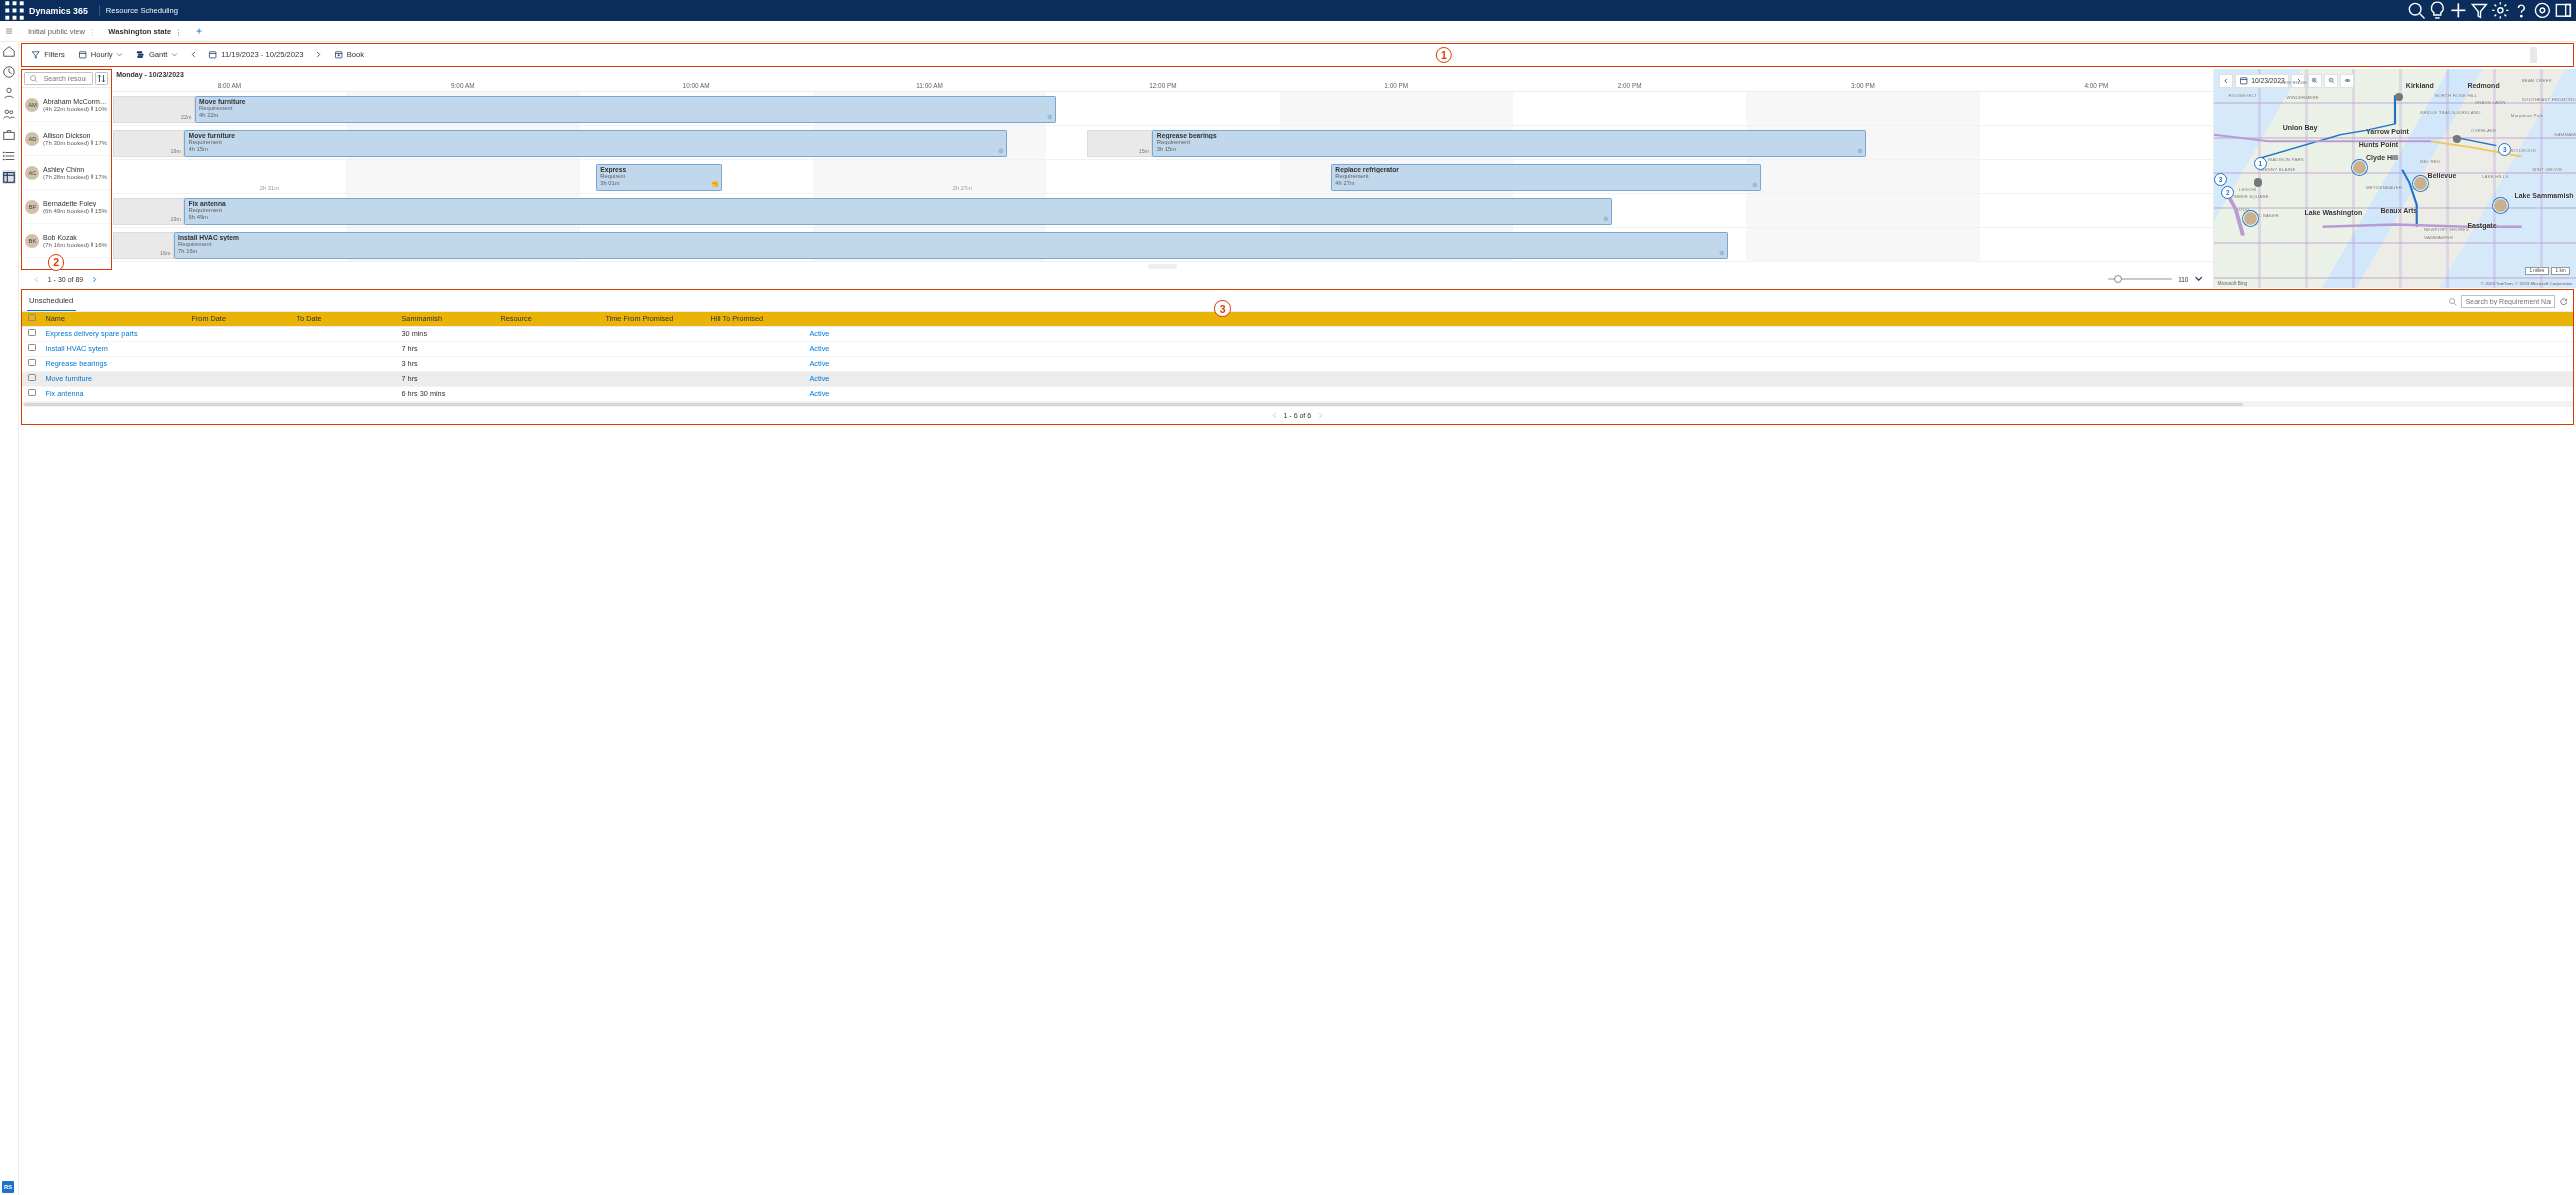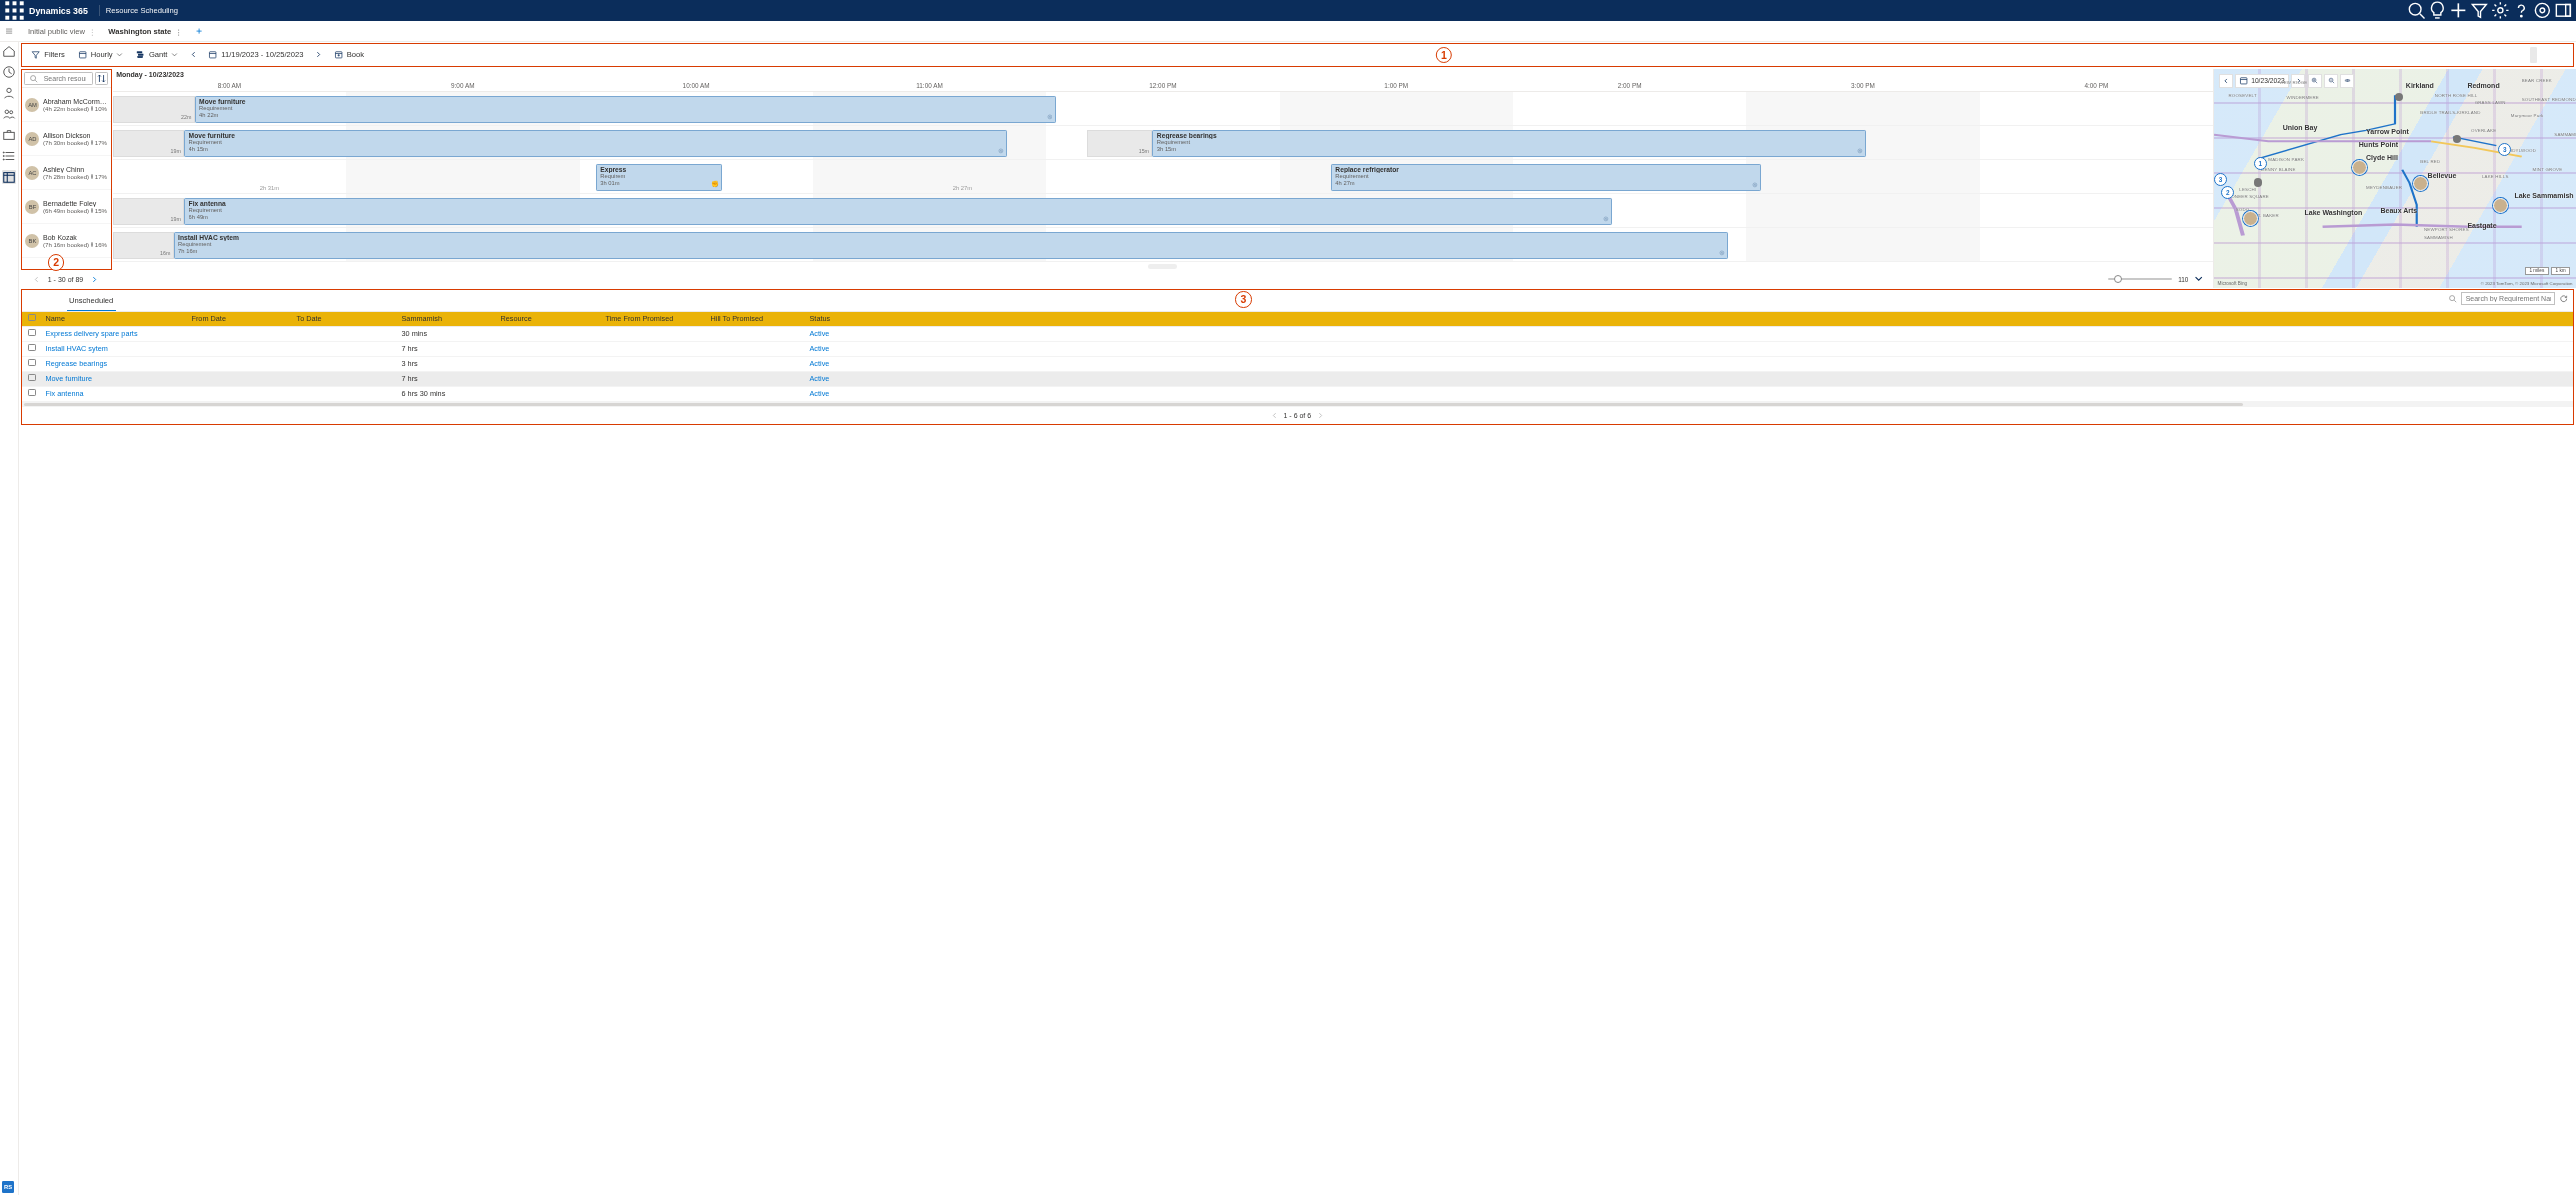--- a/index.html
+++ b/index.html
@@ -120,21 +120,21 @@
 .mpin { position: absolute; width: 13px; height: 13px; border-radius: 50%; background: #fff; border: 1.2px solid #1e73c9; display: flex; align-items: center; justify-content: center; font-size: 6.4px; font-weight: 600; color: #1e73c9; }
 .mavatar { position: absolute; width: 15px; height: 15px; border-radius: 50%; background: #c9b18d; border: 1.2px solid #fff; box-shadow: 0 0 0 0.9px #1e73c9; }
 .mgrey { position: absolute; width: 8.2px; height: 8.2px; border-radius: 50%; background: #777; }
 .mapscale { position: absolute; right: 5.8px; bottom: 13px; display: flex; gap: 2.3px; }
 .mapscale .seg { font-size: 4.7px; color: #444; background: #fff; padding: 0.6px 3.5px; border: 0.6px solid #999; }
 .mapcopy { position: absolute; right: 3.5px; bottom: 2.3px; font-size: 4.4px; color: #666; }
 .mapbing { position: absolute; left: 3.5px; bottom: 2.3px; font-size: 4.7px; color: #666; }
 
 
 .unschedwrap { border: 1.2px solid var(--red); margin: 1.2px 2.3px 2.3px 2.3px; display: flex; flex-direction: column; position: relative; }
-.tabsrow { display: flex; align-items: flex-start; padding: 2.3px 4.7px 0 4.7px; margin-left: 40px; }
+.tabsrow { display: flex; align-items: center; padding: 2.3px 4.7px 0 4.7px; }
 .tabitem { padding: 3.5px 2.3px 4.7px 2.3px; font-size: 7.6px; color: var(--text-dark); border-bottom: 1.2px solid var(--link); cursor: pointer; }
 .searchreq { display: flex; align-items: center; gap: 3.5px; }
 .searchreq input { border: 0.6px solid #c0c0c0; height: 13px; width: 94px; padding: 0 3.5px; font-size: 7px; outline: none; }
 .reqtbl { border-top: 0.6px solid var(--grey-border); }
 .reqhdr, .reqrow { display: grid; grid-template-columns: 20px 146px 105px 105px 99px 105px 105px 99px 1fr; align-items: center; height: 15px; font-size: 7.3px; }
 .reqhdr { background: #eab308; border-bottom: 0.6px solid var(--grey-border); color: var(--text-dark); font-weight: 400; }
 .reqhdr > div { padding: 0 3.5px; }
 .reqrow { border-bottom: 0.6px solid #f3f3f3; }
 .reqrow.sel { background: #ececec; }
 .reqrow > div { padding: 0 3.5px; white-space: nowrap; overflow: hidden; text-overflow: ellipsis; }
@@ -759,21 +759,20 @@
       <div class="reqtbl">
         <div class="reqhdr" id="reqhdr">
             <div style="text-align: center;"><span class="cb"></span></div>
             <div>Name</div>
             <div>From Date</div>
             <div>To Date</div>
             <div>Sammamish</div>
             <div>Resource</div>
             <div>Time From Promised</div>
             <div>Hill To Promised</div>
-            <div>Status</div>
           </div>
         <div id="reqbody">
             <div class="reqrow">
               <div style="text-align: center;"><span class="cb"></span></div>
               <div><span class="link">Express delivery spare parts</span></div>
               <div></div>
               <div></div>
               <div>30 mins</div>
               <div></div>
               <div></div>

